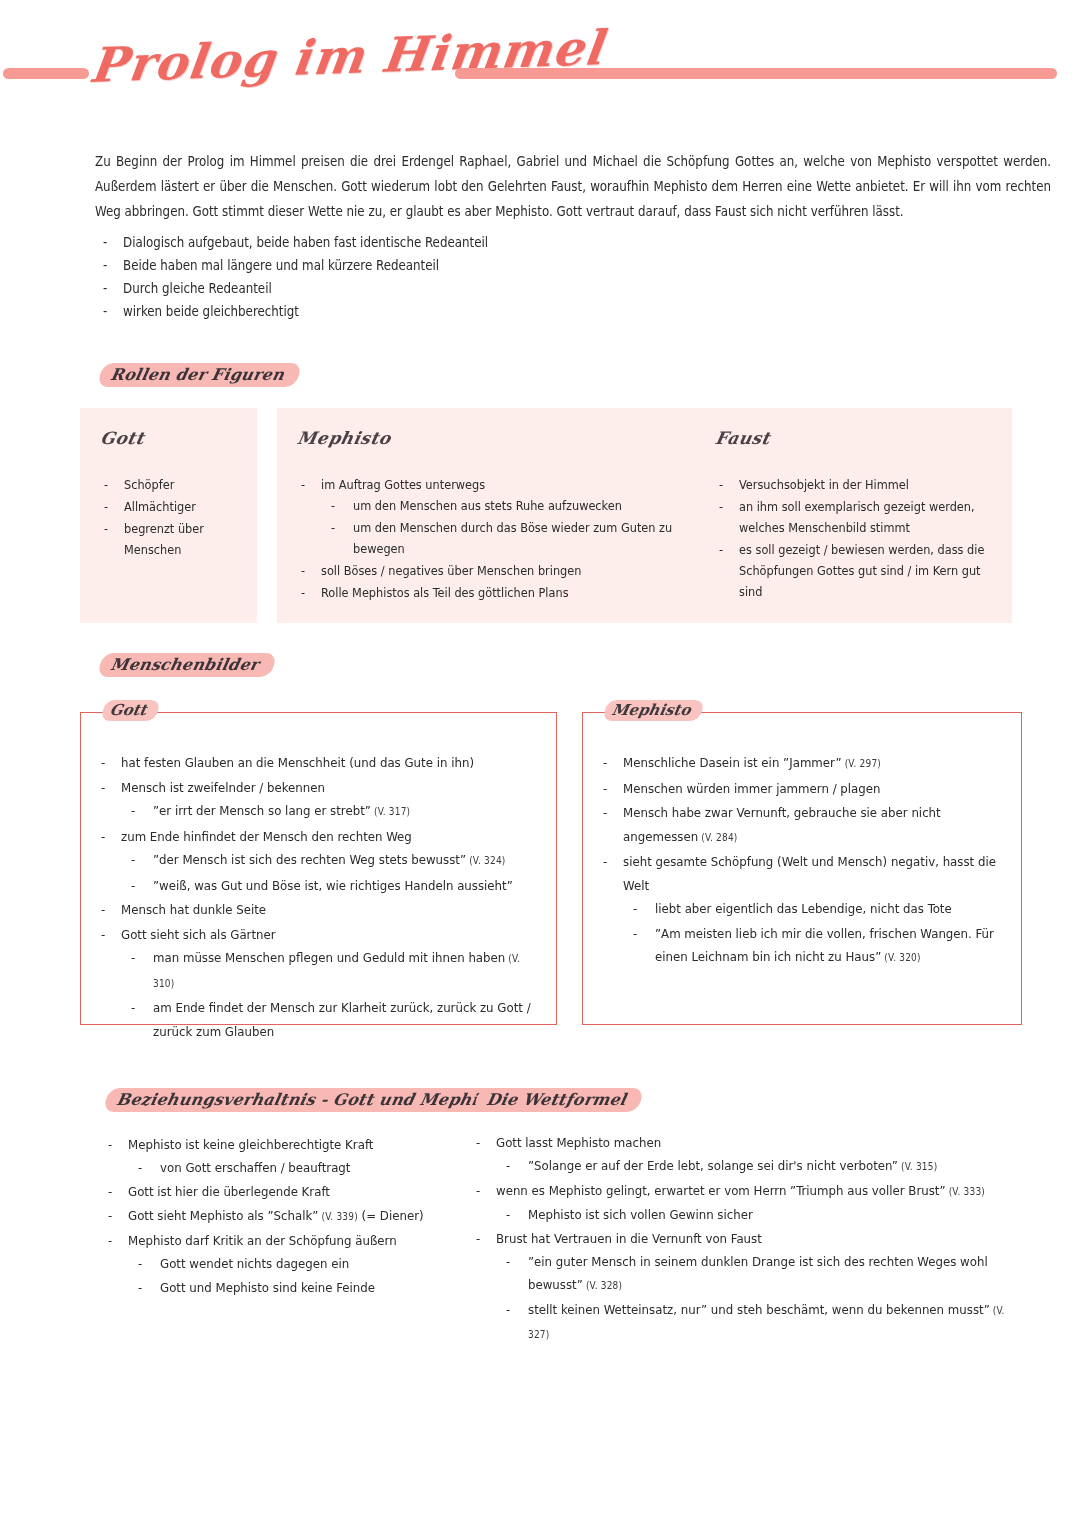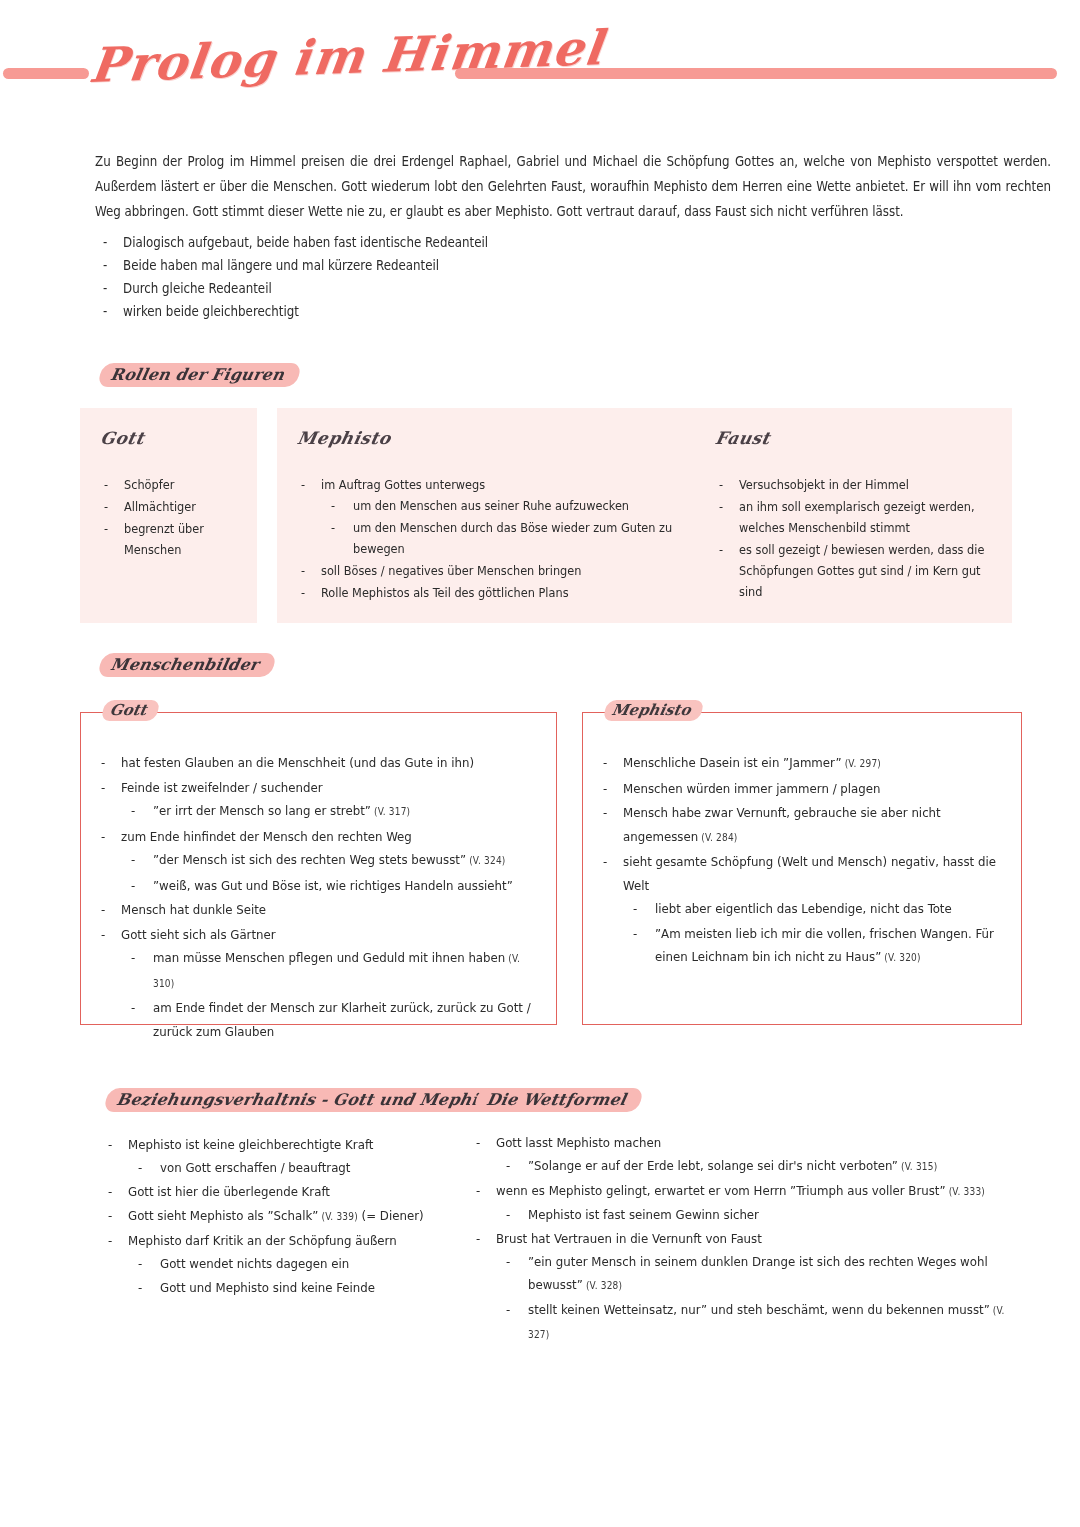--- a/index.html
+++ b/index.html
@@ -233,21 +233,21 @@
       <ul class="dash-list" id="card-0-ul">
           <li><span>Schöpfer</span></li>
           <li><span>Allmächtiger</span></li>
           <li><span>begrenzt über Menschen</span></li>
         </ul>
     </div>
     <div class="card c2">
       <div class="card-title">Mephisto</div>
       <ul class="dash-list" id="card-1-ul">
           <li><span>im Auftrag Gottes unterwegs</span><ul class="sub">
-              <li><span>um den Menschen aus seiner Ruhe aufzuwecken</span></li>
+              <li><span>um den Menschen aus stets Ruhe aufzuwecken</span></li>
               <li><span>um den Menschen durch das Böse wieder zum Guten zu bewegen</span></li>
             </ul></li>
           <li><span>soll Böses /  negatives über Menschen bringen</span></li>
           <li><span>Rolle Mephistos als Teil des göttlichen Plans</span></li>
         </ul>
     </div>
     <div class="card c3">
       <div class="card-title">Faust</div>
       <ul class="dash-list" id="card-2-ul">
           <li><span>Versuchsobjekt in der Himmel</span></li>
@@ -257,21 +257,21 @@
     </div>
   </div>
 
   <div class="script-head" style="left:100px; top:653px;">Menschenbilder</div>
 
   <div class="outline-box" style="left:80px; top:712px; width:477px; height:313px;">
     <div class="legend">Gott</div>
     <div class="inner">
         <ul class="dash-list" id="mb-0-ul">
           <li><span>hat festen Glauben an die Menschheit (und das Gute in ihn)</span></li>
-          <li><span>Feinde ist zweifelnder / suchender</span><ul class="sub">
+          <li><span>Mensch ist zweifelnder / bekennen</span><ul class="sub">
               <li><span>”er irrt der Mensch so lang er strebt”</span><span class="v"> (V. 317)</span></li>
             </ul></li>
           <li><span>zum Ende hinfindet der Mensch den rechten Weg</span><ul class="sub">
               <li><span>”der Mensch ist sich des rechten Weg stets bewusst”</span><span class="v"> (V. 324)</span></li>
               <li><span>”weiß, was Gut und Böse ist, wie richtiges Handeln aussieht”</span></li>
             </ul></li>
           <li><span>Mensch hat dunkle Seite</span></li>
           <li><span>Gott sieht sich als Gärtner</span><ul class="sub">
               <li><span>man müsse Menschen pflegen und Geduld mit ihnen haben</span><span class="v"> (V. 310)</span></li>
               <li><span>am Ende findet der Mensch zur Klarheit zurück, zurück zu Gott / zurück zum Glauben</span></li>
@@ -310,21 +310,21 @@
             <li><span>Gott und Mephisto sind keine Feinde</span></li>
           </ul></li>
       </ul>
   </div>
   <div class="col-right">
     <ul class="dash-list" id="wett-ul">
         <li><span>Gott lasst Mephisto machen</span><ul class="sub">
             <li><span>”Solange er auf der Erde lebt, solange sei dir's nicht verboten”</span><span class="v"> (V. 315)</span></li>
           </ul></li>
         <li><span>wenn es Mephisto gelingt, erwartet er vom Herrn ”Triumph aus voller Brust”</span><span class="v"> (V. 333)</span><ul class="sub">
-            <li><span>Mephisto ist fast seinem Gewinn sicher</span></li>
+            <li><span>Mephisto ist sich vollen Gewinn sicher</span></li>
           </ul></li>
         <li><span>Brust hat Vertrauen in die Vernunft von Faust</span><ul class="sub">
             <li><span>”ein guter Mensch in seinem dunklen Drange ist sich des rechten Weges wohl bewusst”</span><span class="v"> (V. 328)</span></li>
             <li><span>stellt keinen Wetteinsatz, nur” und steh beschämt, wenn du bekennen musst”</span><span class="v"> (V. 327)</span></li>
           </ul></li>
       </ul>
   </div>
 
 </div>
 

